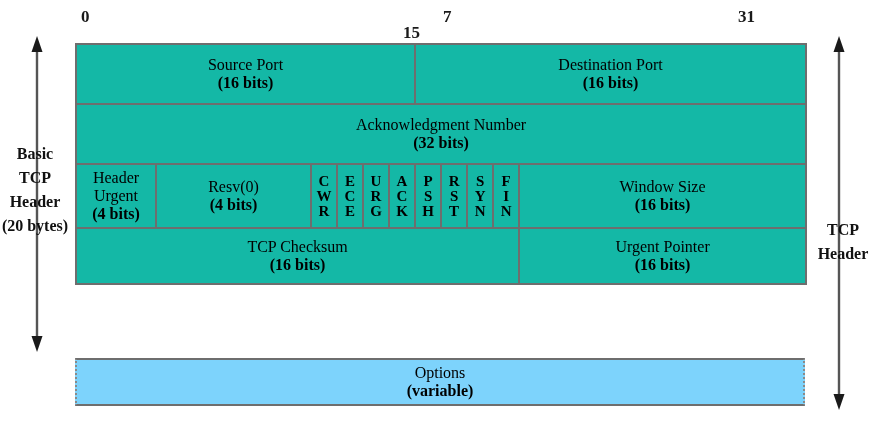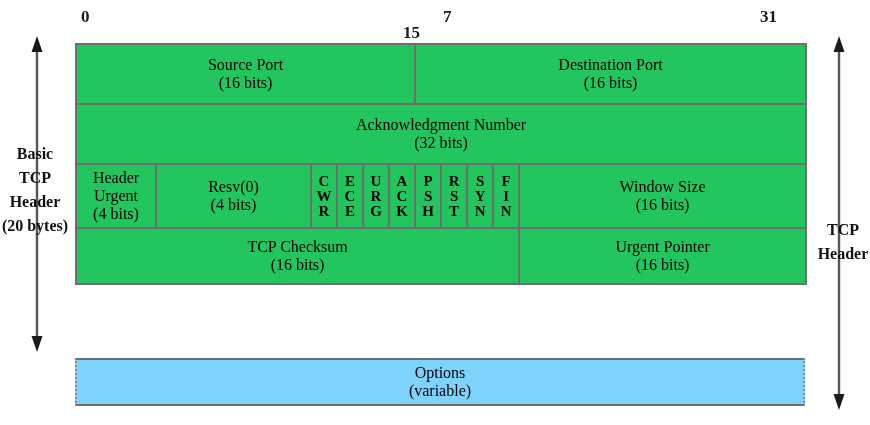--- a/index.html
+++ b/index.html
@@ -28,43 +28,43 @@
     position: absolute;
     font-size: 17px;
     font-weight: bold;
     color: #1a1a1a;
     line-height: 1;
     white-space: nowrap;
   }
   #bit-0    { left: 81px;  top: 8px; }
   #bit-15   { left: 403px; top: 24px; }
   #bit-16   { left: 443px; top: 8px; }
-  #bit-31   { left: 760px; top: 8px; }
+  #bit-31   { left: 738px; top: 8px; }
 
   
   #header-table {
     position: absolute;
     left: 75px;
     top: 43px;
     width: 730px;
     border-collapse: collapse;
     table-layout: fixed;
   }
   #header-table td {
     border: 2px solid #6e6e6e;
     text-align: center;
     vertical-align: middle;
     font-size: 16px;
     line-height: 1.12;
     padding: 0;
-    background: #22c55e;
+    background: #14b8a6;
     color: #000;
   }
   .cell-txt { display: block; }
-  .cell-sub { display: block; }
+  .cell-sub { display: block; font-weight: bold; }
 
   .row-port td   { height: 58px; }
   .row-seq  td   { height: 58px; }
   .row-ack  td   { height: 58px; }
   .row-flags td  { height: 62px; }
   .row-cksum td  { height: 54px; margin-top: 16px; }
 
   td.shaded { background: #b3b3b3; }
 
   

